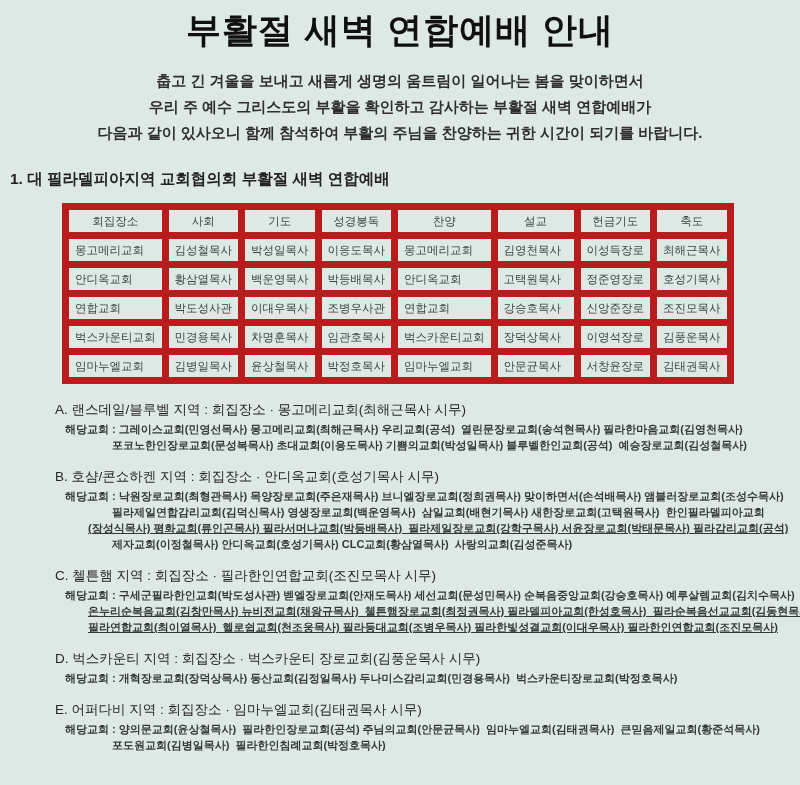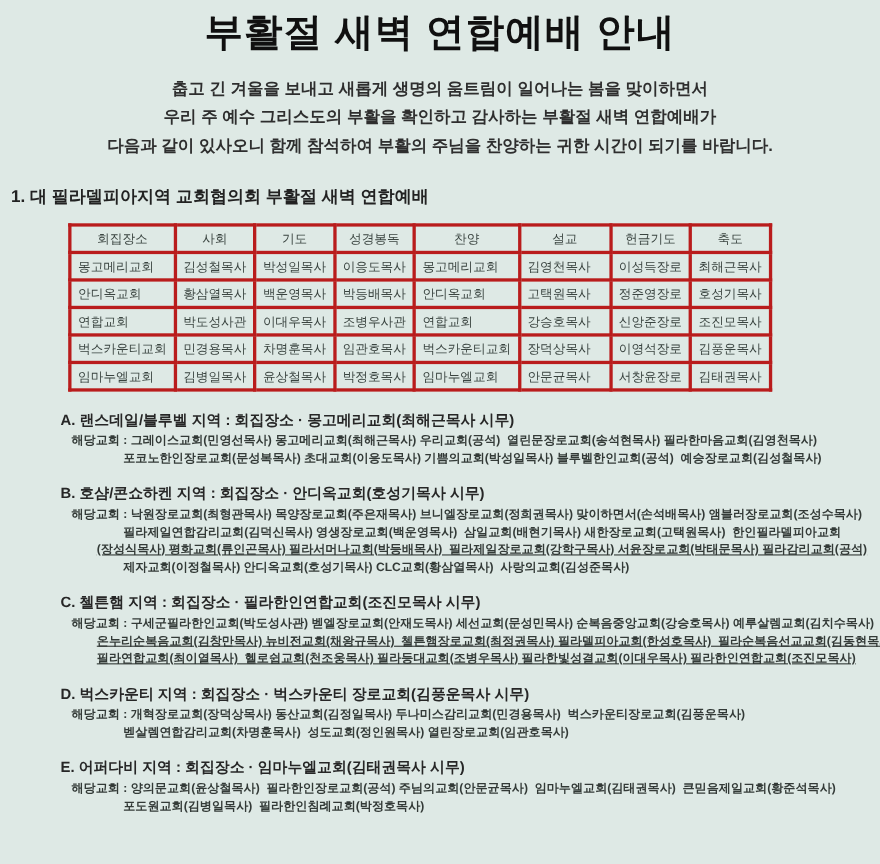--- a/index.html
+++ b/index.html
@@ -53,21 +53,21 @@
     color: #2a2a2a;
     white-space: pre;
   }
   table.duty {
     margin: 13px 0 0 62px;
     border-collapse: collapse;
     table-layout: fixed;
     font-size: 11.5px;
   }
   table.duty th, table.duty td {
-    border: 3px solid #b91c1c;
+    border: 7px solid #b91c1c;
     padding: 2px 6px;
     height: 18px;
     white-space: pre;
     overflow: hidden;
     font-weight: 500;
     color: #3a4440;
   }
   table.duty th {
     text-align: center;
     font-weight: 500;
@@ -75,21 +75,21 @@
   table.duty td {
     text-align: left;
   }
   .region {
     margin-top: 15px;
   }
   .region .region-heading {
     margin: 0 0 3px 55px;
     font-size: 13.5px;
     line-height: 17px;
-    font-weight: 700;
+    font-weight: 400;
     color: #262626;
     white-space: pre;
   }
   .region p.line {
     margin: 0;
     font-size: 11px;
     line-height: 16px;
     font-weight: 600;
     color: #333a37;
     white-space: pre;
@@ -207,22 +207,21 @@
 
   <div class="region">
     <p class="region-heading">C. 첼튼햄 지역 : 회집장소 · 필라한인연합교회(조진모목사 시무)</p>
     <p class="line first">해당교회 : 구세군필라한인교회(박도성사관) 벧엘장로교회(안재도목사) 세선교회(문성민목사) 순복음중앙교회(강승호목사) 예루살렘교회(김치수목사)</p>
     <p class="line cont indent-sm">온누리순복음교회(김창만목사) 뉴비전교회(채왕규목사)  첼튼햄장로교회(최정권목사) 필라델피아교회(한성호목사)  필라순복음선교교회(김동현목사)</p>
     <p class="line cont indent-sm">필라연합교회(최이열목사)  헬로쉽교회(천조웅목사) 필라등대교회(조병우목사) 필라한빛성결교회(이대우목사) 필라한인연합교회(조진모목사)</p>
   </div>
 
   <div class="region">
     <p class="region-heading">D. 벅스카운티 지역 : 회집장소 · 벅스카운티 장로교회(김풍운목사 시무)</p>
-    <p class="line first">해당교회 : 개혁장로교회(장덕상목사) 동산교회(김정일목사) 두나미스감리교회(민경용목사)  벅스카운티장로교회(김풍운목사)</p>
-    <p class="line cont">벧살렘연합감리교회(차명훈목사)  성도교회(정인원목사) 열린장로교회(임관호목사)</p>
+    <p class="line first">해당교회 : 개혁장로교회(장덕상목사) 동산교회(김정일목사) 두나미스감리교회(민경용목사)  벅스카운티장로교회(박정호목사)</p>
   </div>
 
   <div class="region">
     <p class="region-heading">E. 어퍼다비 지역 : 회집장소 · 임마누엘교회(김태권목사 시무)</p>
     <p class="line first">해당교회 : 양의문교회(윤상철목사)  필라한인장로교회(공석) 주님의교회(안문균목사)  임마누엘교회(김태권목사)  큰믿음제일교회(황준석목사)</p>
     <p class="line cont">포도원교회(김병일목사)  필라한인침례교회(박정호목사)</p>
   </div>
 
 </div>
 

